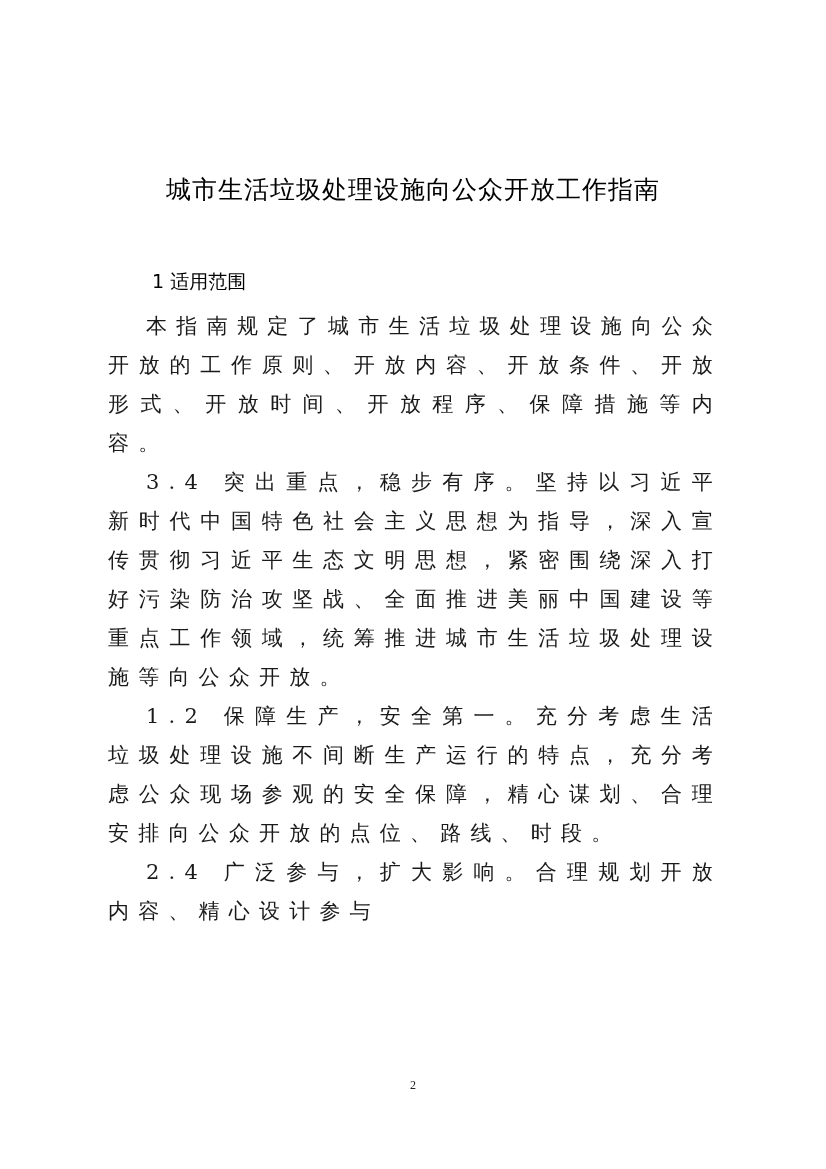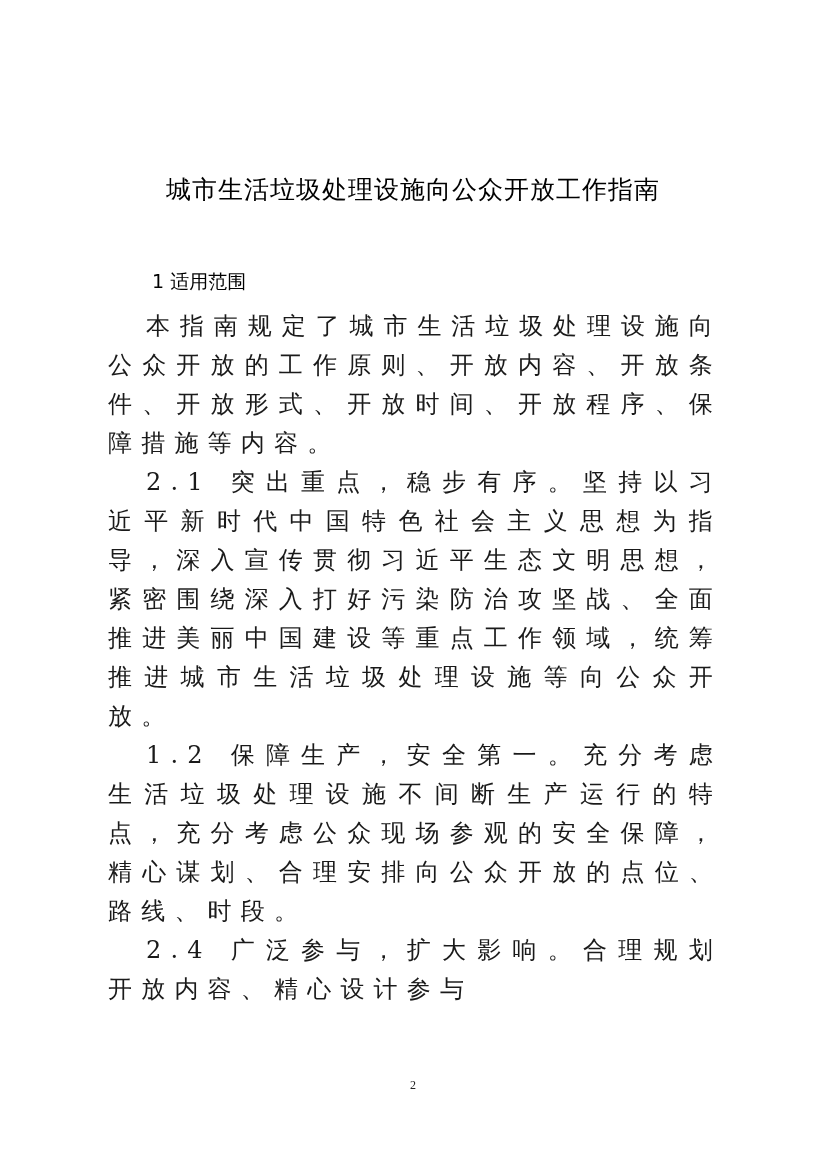--- a/index.html
+++ b/index.html
@@ -44,21 +44,21 @@
     font-family: "DejaVu Sans", "Liberation Sans", sans-serif;
     font-size: 19px;
     line-height: 39px;
     height: 39px;
     padding-left: 38px;
     margin: 6px;
     color: #000;
     white-space: nowrap;
   }
   .para {
-    font-size: 24px;
+    font-size: 21px;
     line-height: 39px;
     letter-spacing: 9.2px;
     text-indent: 38px;
     margin: 0;
     text-align: justify;
     text-align-last: left;
     color: #1a1a1a;
   }
   .page-number {
     position: absolute;
@@ -74,19 +74,19 @@
 </head>
 <body>
 
 <div class="page">
   <div class="title">城市生活垃圾处理设施向公众开放工作指南</div>
 
   <div class="body-text">
     <div class="heading">1 适用范围</div>
     <p class="para">本指南规定了城市生活垃圾处理设施向公众开放的工作原则、开放内容、开放条件、开放形式、开放时间、开放程序、保障措施等内容。</p>
 
-    <p class="para">2.1 突出重点，稳步有序。坚持以习近平新时代中国特色社会主义思想为指导，深入宣传贯彻习近平生态文明思想，紧密围绕深入打好污染防治攻坚战、全面推进美丽中国建设等重点工作领域，统筹推进城市生活垃圾处理设施等向公众开放。</p>
+    <p class="para">3.4 突出重点，稳步有序。坚持以习近平新时代中国特色社会主义思想为指导，深入宣传贯彻习近平生态文明思想，紧密围绕深入打好污染防治攻坚战、全面推进美丽中国建设等重点工作领域，统筹推进城市生活垃圾处理设施等向公众开放。</p>
     <p class="para">1.2 保障生产，安全第一。充分考虑生活垃圾处理设施不间断生产运行的特点，充分考虑公众现场参观的安全保障，精心谋划、合理安排向公众开放的点位、路线、时段。</p>
     <p class="para">2.4 广泛参与，扩大影响。合理规划开放内容、精心设计参与</p>
   </div>
 
   <div class="page-number">2</div>
 </div>
 
 </body></html>

